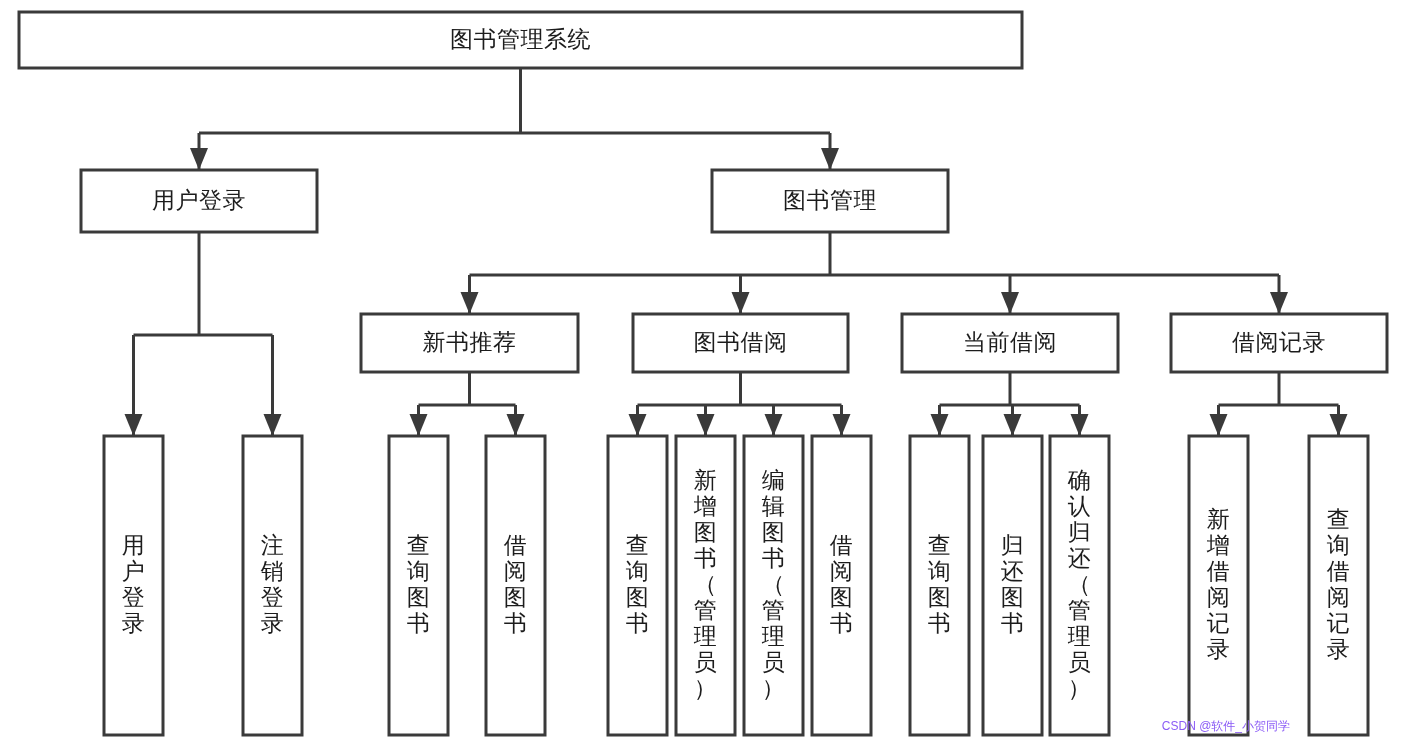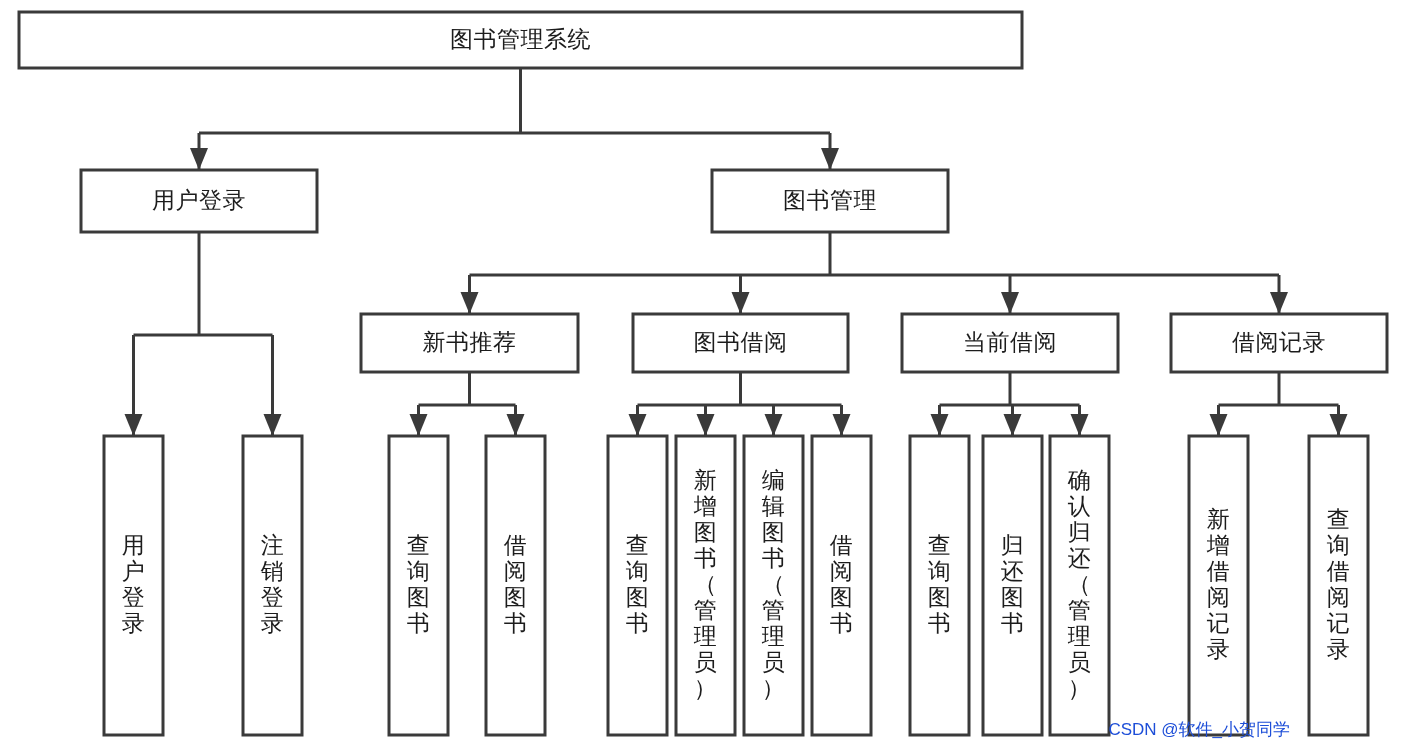--- a/index.html
+++ b/index.html
@@ -53,24 +53,24 @@
   .node-label-v {
     font-family: "Liberation Sans", "DejaVu Sans", sans-serif;
     font-size: 23px;
     fill: #1c1c1c;
     text-anchor: middle;
     letter-spacing: 0.5px;
   }
   .watermark {
     position: absolute;
     right: 8px;
-    bottom: 6px;
-    font-family: "Liberation Sans", "DejaVu Sans", sans-serif;
-    font-size: 17px;
-    color: #1d4ed8;
+    bottom: 12px;
+    font-family: "Liberation Sans", "DejaVu Sans", sans-serif;
+    font-size: 12px;
+    color: #8b5cf6;
     white-space: nowrap;
     user-select: none;
   }
 </style>
 </head>
 <body>
 
 <div id="diagram-root">
   <svg class="diagram-canvas" viewBox="0 0 1405 747">
     <g id="connector-layer">

